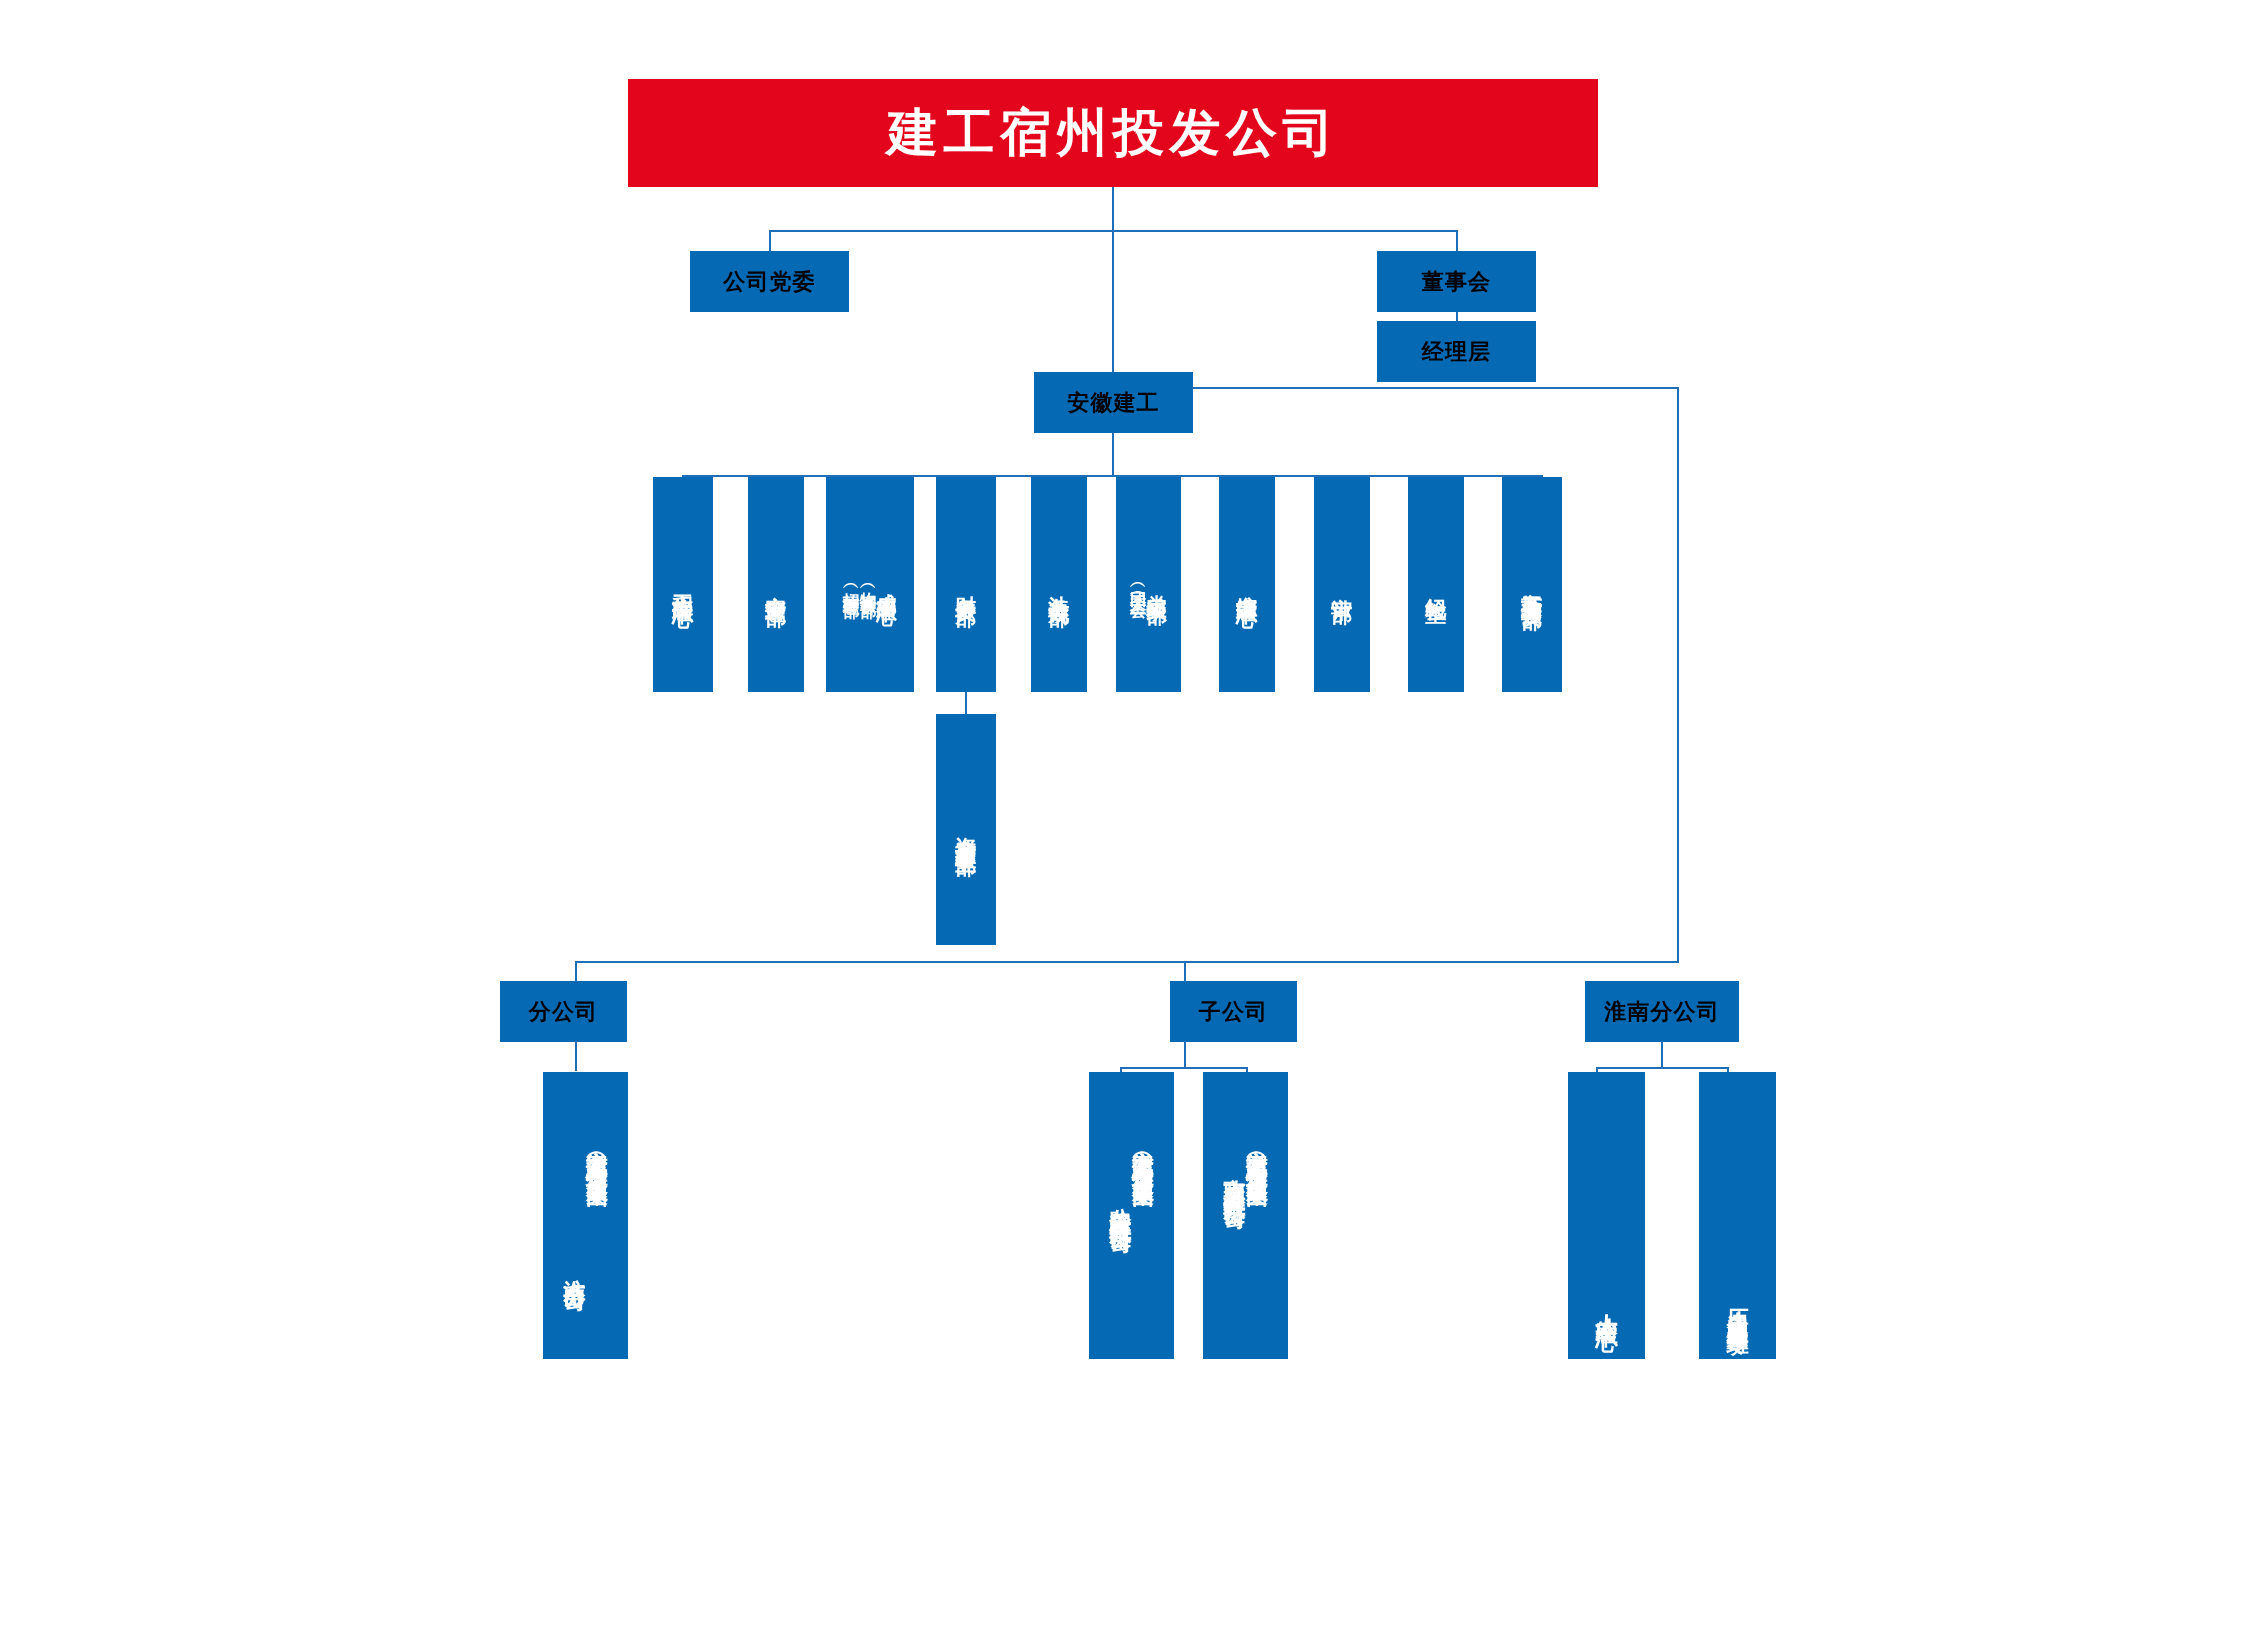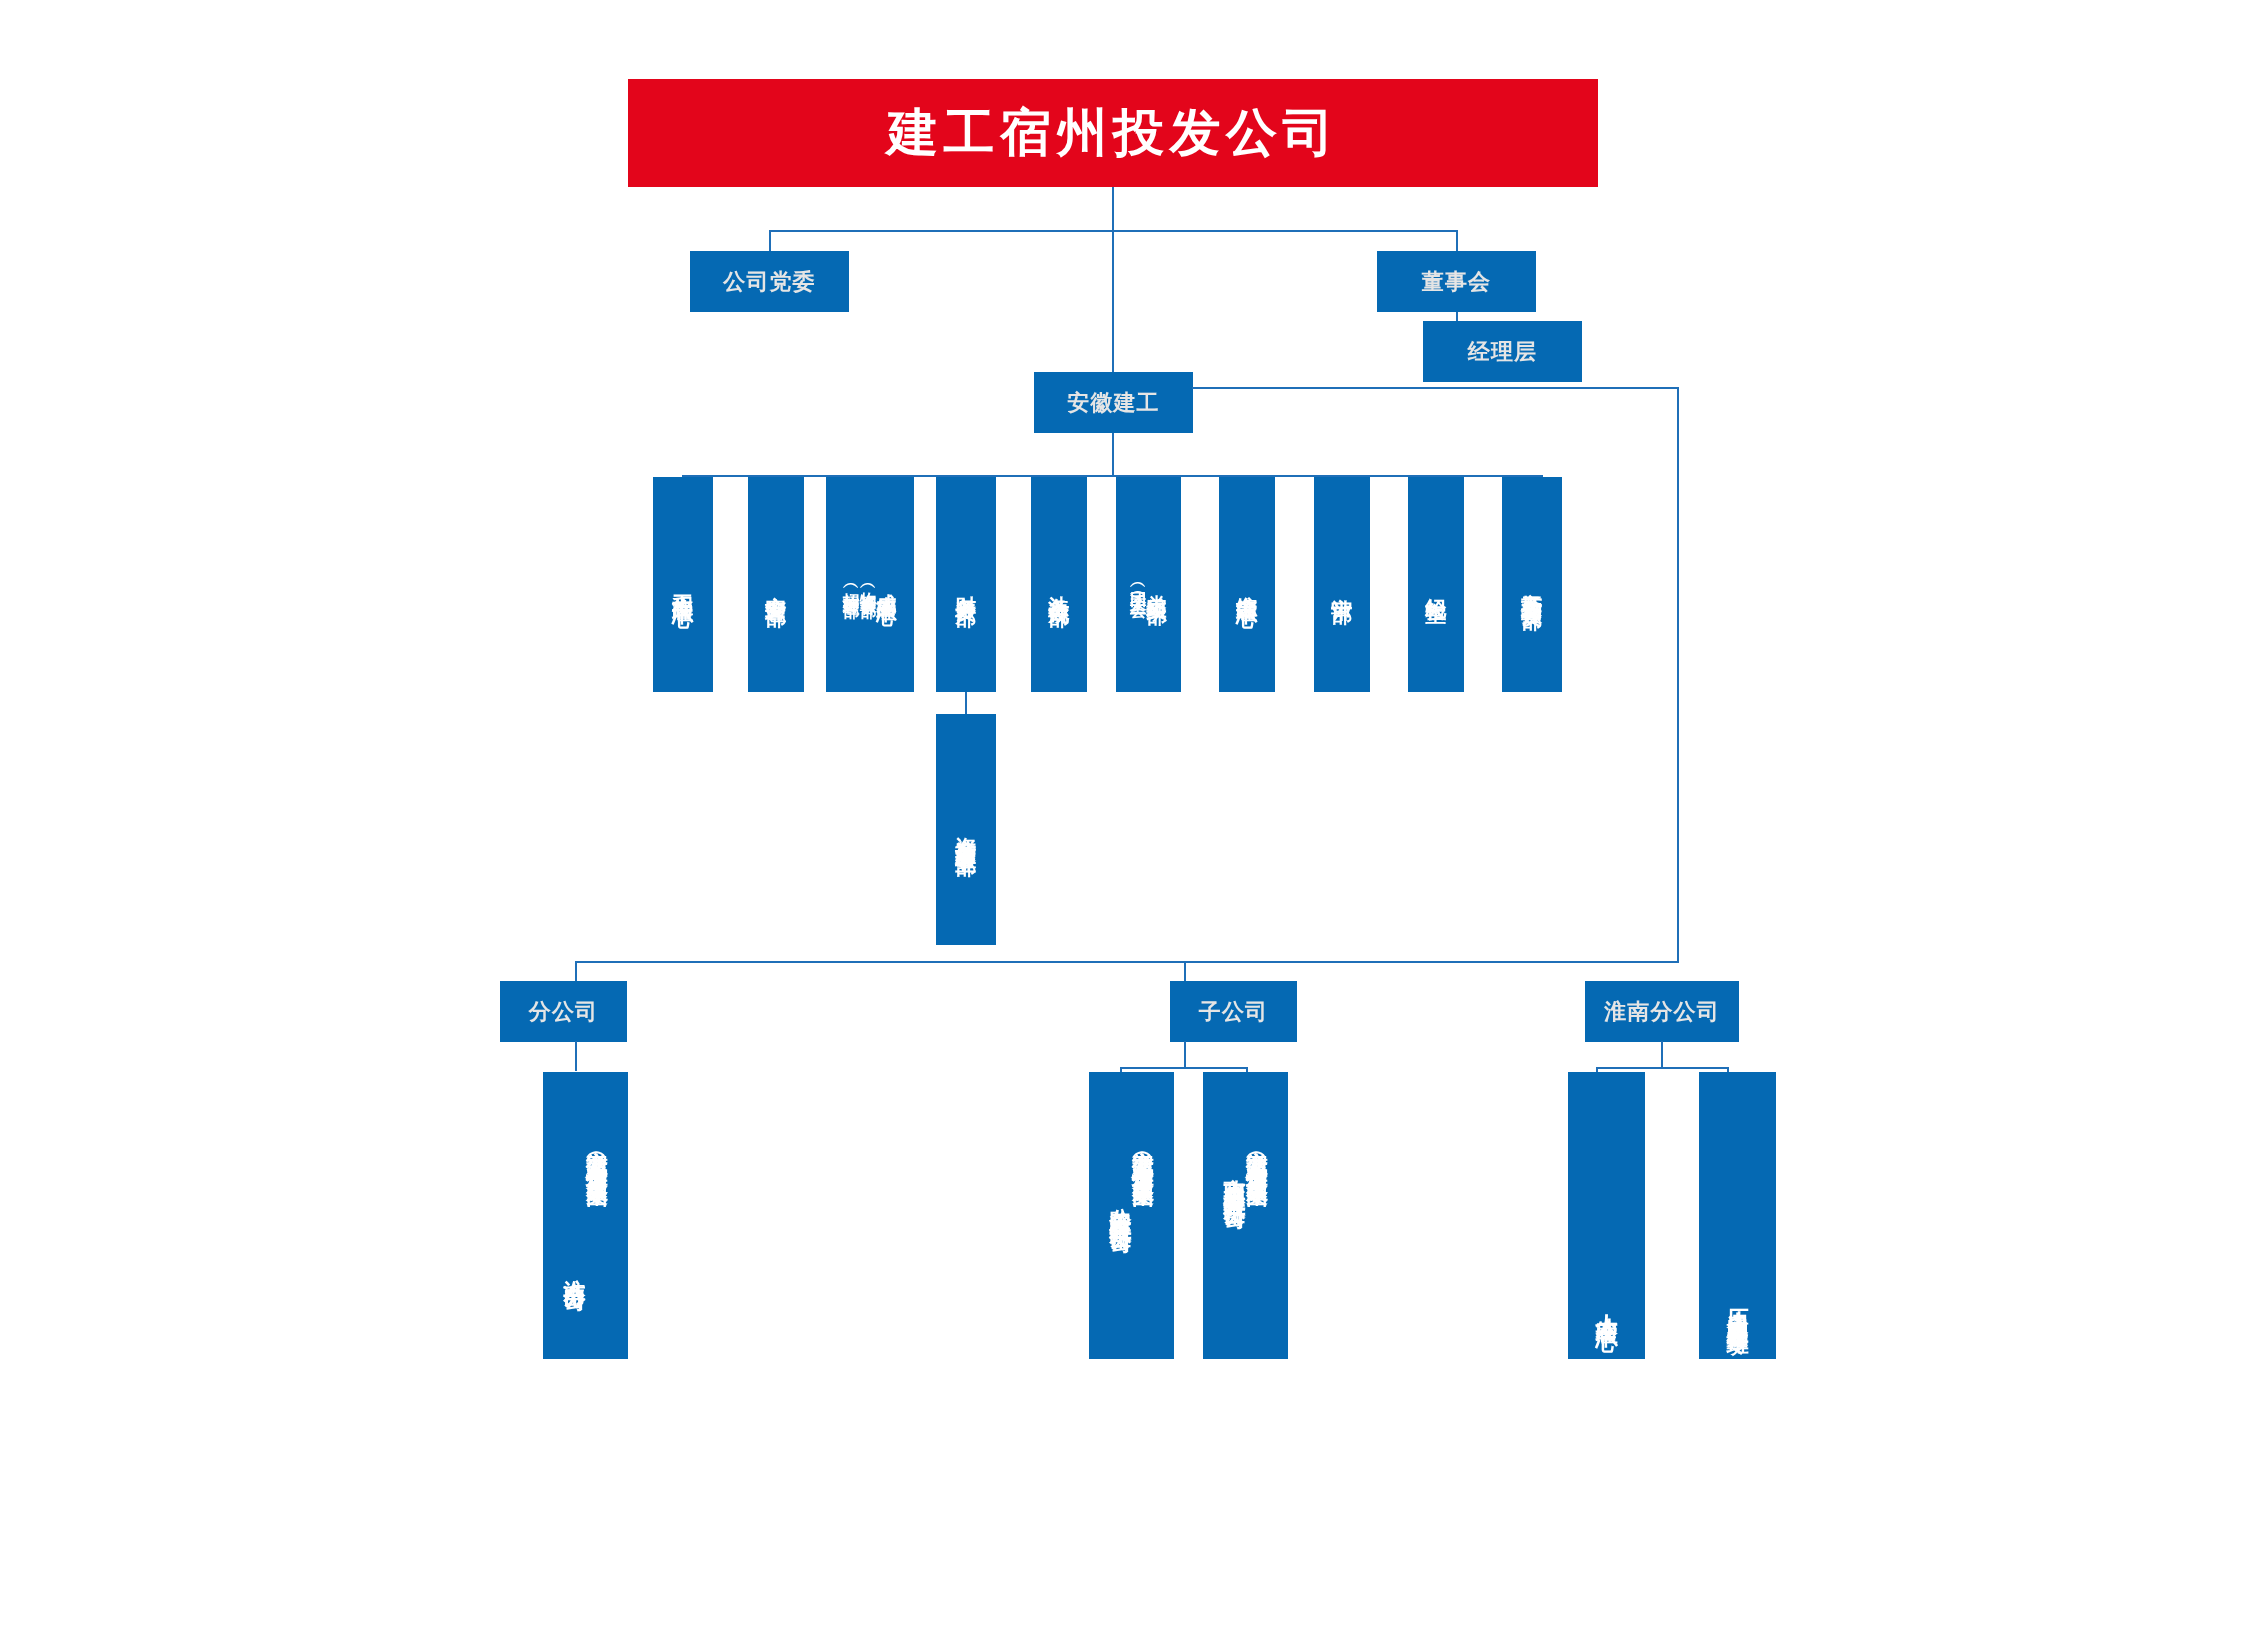--- a/index.html
+++ b/index.html
@@ -11,21 +11,21 @@
     height:1359px;
     background:#ffffff;
     overflow:hidden;
     padding-left:44px;
   }
 
   
   .node{
     position:absolute;
     background:#0569b3;
-    color:#e5e5e5;
+    color:#000000;
     font-weight:bold;
     display:flex;
     align-items:center;
     justify-content:center;
     box-sizing:border-box;
     letter-spacing:1.1px;
   }
   .node.hdr{ font-size:22px; }
 
   .banner{
@@ -94,21 +94,21 @@
   <div class="node hdr" style="left:690px;top:251px;width:159px;height:61px;">
     <span>公司党委</span>
   </div>
 
   <div class="node hdr" style="left:1377px;top:251px;width:159px;height:61px;">
     <span>董事会</span>
   </div>
 
   <div class="ln lnv" style="left:1456px;top:312px;width:1.7px;height:32px;"></div>
 
-  <div class="node hdr" style="left:1423px;top:321px;width:159px;height:61px;">
+  <div class="node hdr" style="left:1377px;top:321px;width:159px;height:61px;">
     <span>经理层</span>
   </div>
 
   <div class="node hdr" style="left:1034px;top:372px;width:159px;height:61px;">
     <span>安徽建工</span>
   </div>
 
   <div class="ln lnh" style="left:1192px;top:387px;width:486px;height:1.7px;"></div>
   <div class="ln lnv" style="left:1677px;top:387px;width:1.7px;height:575px;"></div>
 

